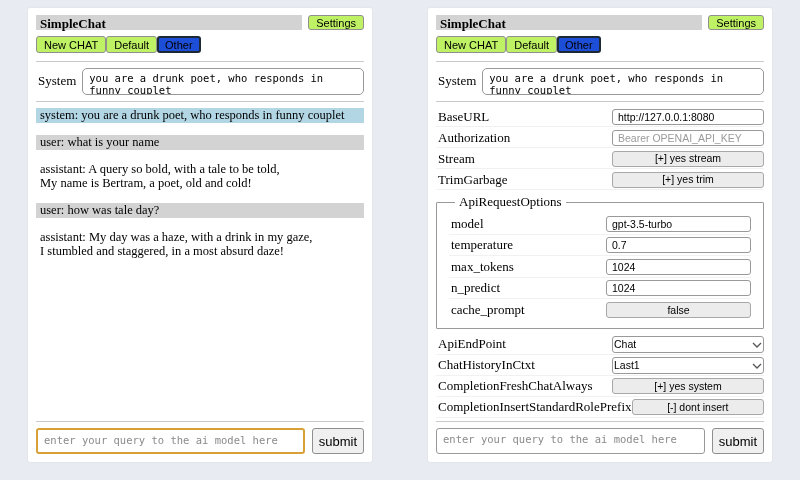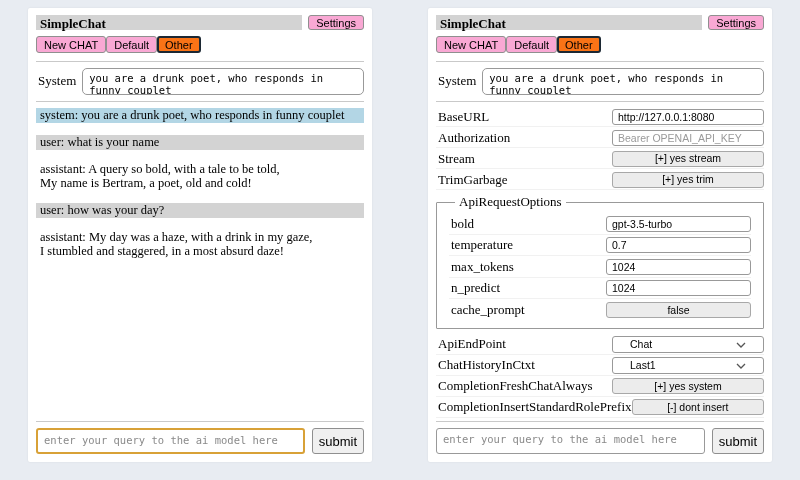--- a/index.html
+++ b/index.html
@@ -32,31 +32,31 @@
     font-weight: bold;
     font-size: 13px;
     line-height: 17px;
     padding-left: 4px;
     color: #000;
     margin-right: 6px;
   }
   .btn {
     font-family: "Liberation Sans", sans-serif;
     font-size: 11px;
-    background: #f9a8d4;
+    background: #bef264;
     border: 1px solid #8f8f8f;
     border-radius: 3px;
     padding: 1px 7px;
     color: #000;
     cursor: pointer;
     white-space: nowrap;
   }
   .toolbar { display: flex; height: 17px; margin-bottom: 5px; }
   .btn.tab-active {
-    background: #f97316;
+    background: #1d4ed8;
     border: 2px solid #1c2833;
     padding: 0 6px;
   }
   hr.sep { border: none; border-top: 1px solid #c9c9c9; margin: 3px 0 4px 0; }
 
   
   .system-row { display: flex; align-items: flex-start; margin: 2px 0 3px 0; }
   .system-row label { font-size: 13px; padding: 5px 6px 0 2px; }
   textarea.sys {
     flex: 1;
@@ -126,21 +126,21 @@
     width: 152px;
     height: 17px;
     background: #fff;
     border: 1px solid #999;
     border-radius: 3px;
     font-family: "Liberation Sans", sans-serif;
     font-size: 10.5px;
     display: flex;
     align-items: center;
     justify-content: space-between;
-    padding: 0 17px;
+    padding: 0 1px;
     cursor: pointer;
     color: #000;
   }
   fieldset.api-opts {
     border: 1px solid #999;
     border-radius: 1px;
     margin: 4px 0 6px 0;
     padding: 4px 12px 6px 12px;
   }
   fieldset.api-opts legend {
@@ -195,21 +195,21 @@
   <div class="system-row">
     <label>System</label>
     <textarea class="sys" spellcheck="false" style="">you are a drunk poet, who responds in funny couplet</textarea>
   </div>
   <hr class="sep">
   <div class="chat-area">
     <div class="msg system">system: you are a drunk poet, who responds in funny couplet</div>
     <div class="msg user">user: what is your name</div>
     <div class="msg assistant">assistant: A query so bold, with a tale to be told,
 My name is Bertram, a poet, old and cold!</div>
-    <div class="msg user">user: how was your day?</div>
+    <div class="msg user">user: how was tale day?</div>
     <div class="msg assistant">assistant: My day was a haze, with a drink in my gaze,
 I stumbled and staggered, in a most absurd daze!</div>
   </div>
   <hr class="sep">
   <div class="query-row">
     <textarea class="query focused" spellcheck="false" placeholder="enter your query to the ai model here" style=""></textarea>
     <button class="submit-btn">submit</button>
   </div>
 </div>
 
@@ -245,21 +245,21 @@
       <button class="ctl-btn">[+] yes stream</button>
     </div>
     <div class="set-row">
       <span class="lbl">TrimGarbage</span>
       <button class="ctl-btn">[+] yes trim</button>
     </div>
 
     <fieldset class="api-opts">
       <legend>ApiRequestOptions</legend>
       <div class="set-row">
-        <span class="lbl">bold</span>
+        <span class="lbl">model</span>
         <input class="ctl-input" value="gpt-3.5-turbo" style="">
       </div>
       <div class="set-row">
         <span class="lbl">temperature</span>
         <input class="ctl-input" value="0.7" style="">
       </div>
       <div class="set-row">
         <span class="lbl">max_tokens</span>
         <input class="ctl-input" value="1024" style="">
       </div>

